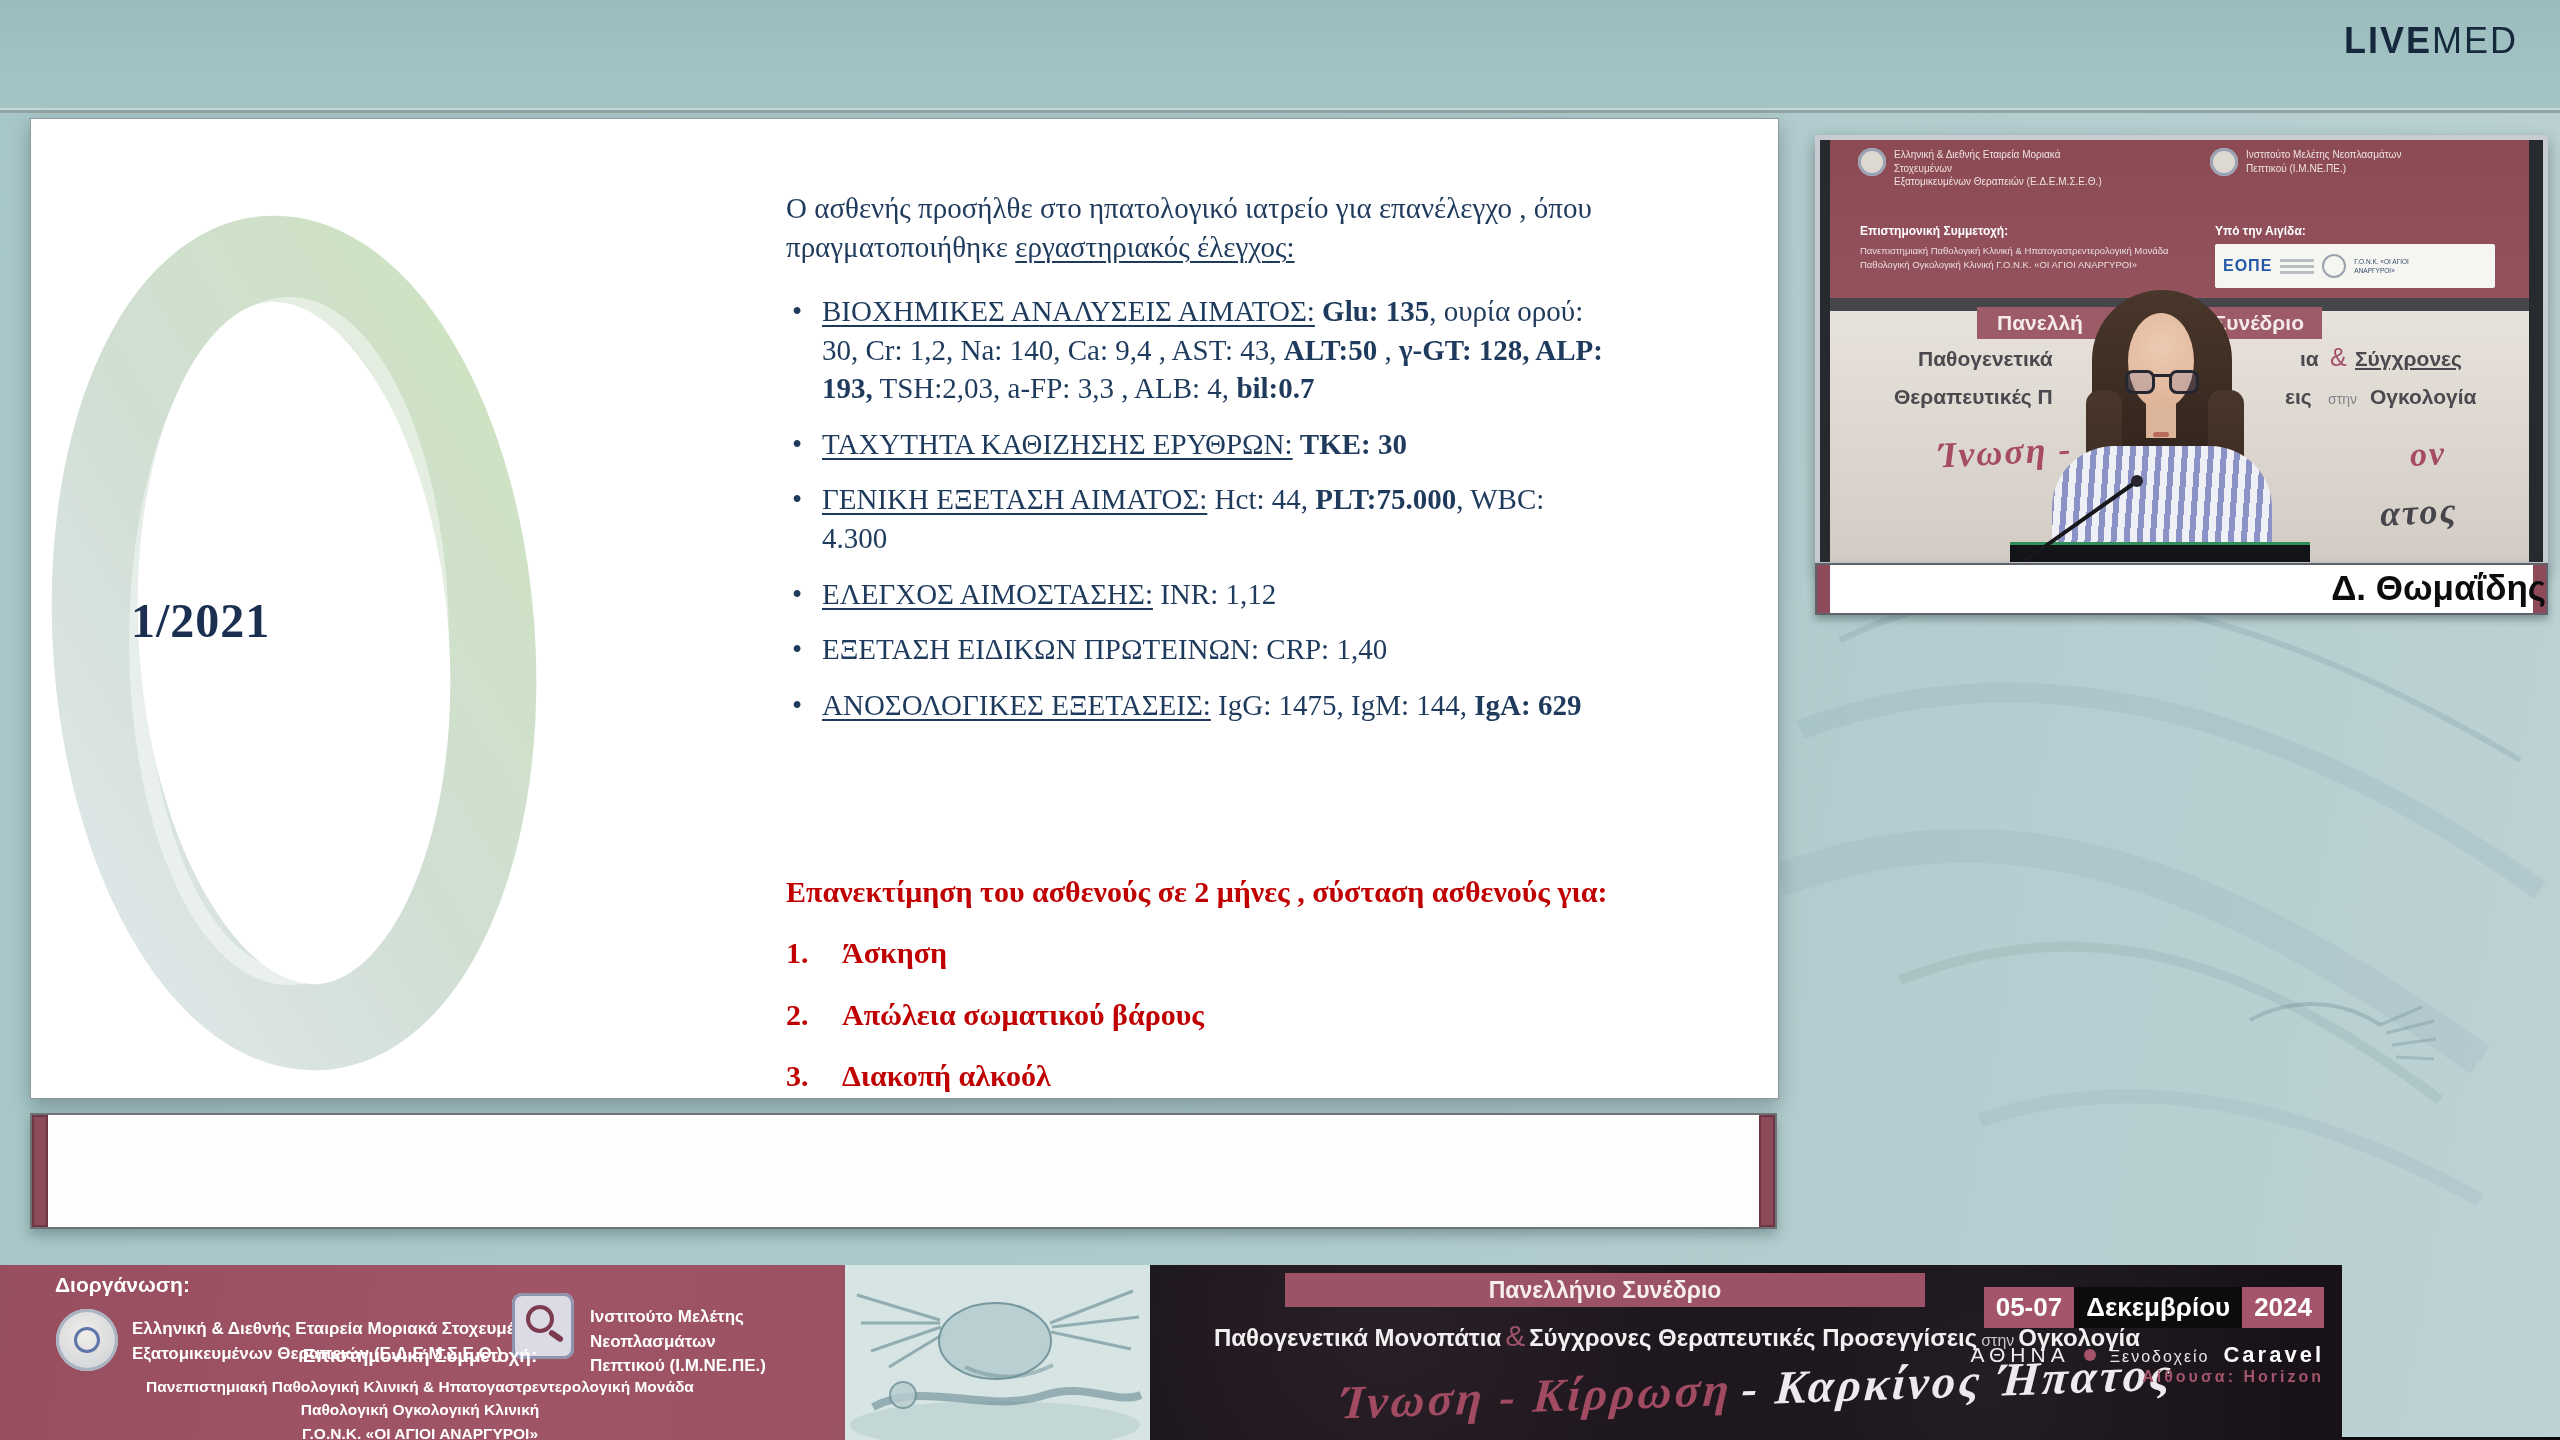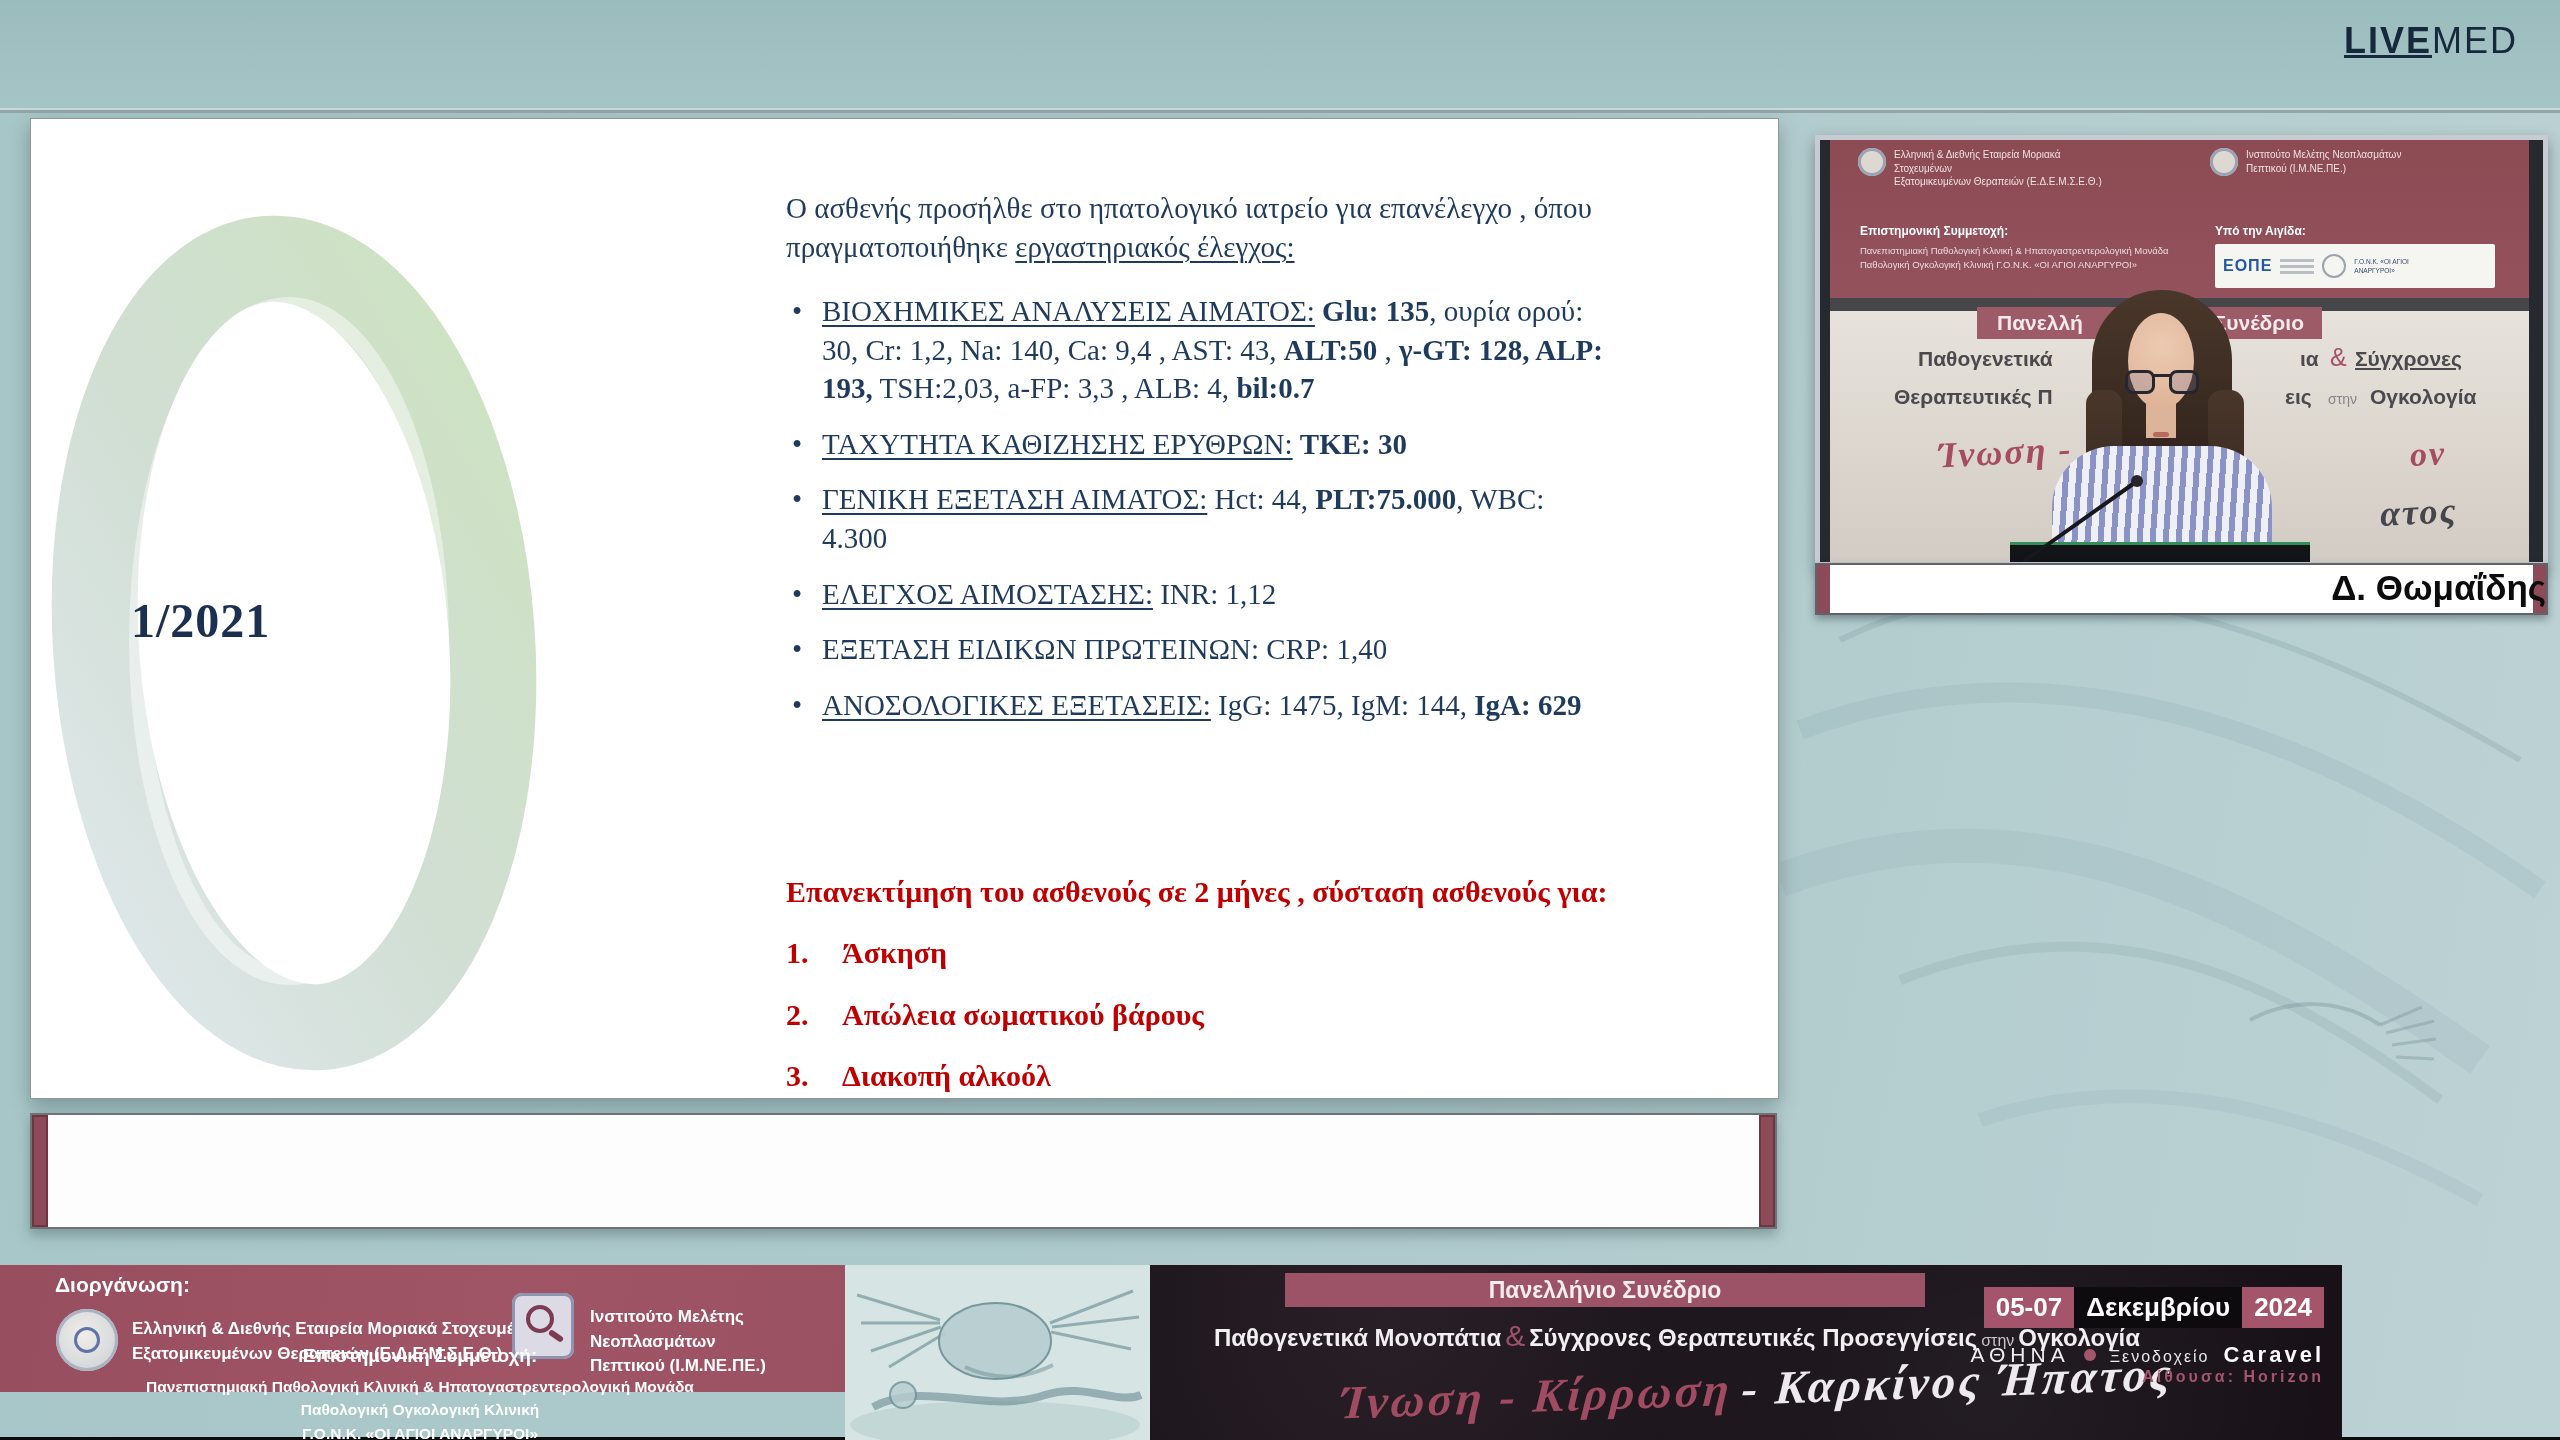--- a/index.html
+++ b/index.html
@@ -5,21 +5,21 @@
   html,body{margin:0;padding:0;background:#88a5a8;}
   #stage{position:relative;width:2560px;height:1440px;overflow:hidden;
          background:linear-gradient(100deg,#a7c6c7 0%,#aecacc 55%,#bdd2d5 100%);
          font-family:"Liberation Sans","DejaVu Sans",sans-serif;}
   .abs{position:absolute;}
   
   .top-strip{left:0;top:0;width:2560px;height:113px;
      background:linear-gradient(180deg,#9bbcbd,#a6c5c6);
      box-shadow:inset 0 -3px 0 rgba(110,120,122,.55), inset 0 -5px 0 rgba(230,240,240,.5);}
   .brand{right:42px;top:20px;font-size:36px;letter-spacing:2px;color:#16283c;}
-  .brand .b1{font-weight:bold;text-decoration:underline;}
+  .brand .b1{font-weight:bold;}
   
   .sketch-svg{left:1780px;top:120px;}
   
   .slide{left:30px;top:118px;width:1747px;height:979px;background:#ffffff;
      border:1px solid #8f989b;box-shadow:0 8px 18px rgba(40,60,62,.35);}
   .ring-svg{left:8px;top:92px;}
   .slide-date{left:100px;top:474px;font-family:"Liberation Serif","DejaVu Serif",serif;
      font-size:48px;font-weight:bold;color:#1b3050;letter-spacing:1px;}
   .text-col{left:755px;top:70px;width:820px;color:#1e3a5c;
      font-family:"Liberation Serif","DejaVu Serif",serif;font-size:29px;line-height:1.33;}
@@ -94,21 +94,21 @@
      border-top:3px solid #2f9059;}
   .mic-svg{position:absolute;left:195px;top:330px;}
   
   .plate{left:1815px;top:563px;width:733px;height:52px;background:#ffffff;border:2px solid #60646a;
      box-sizing:border-box;box-shadow:0 4px 8px rgba(30,40,45,.4);}
   .plate .cap{position:absolute;top:0;width:13px;height:48px;background:#8d4a58;}
   .plate .capL{left:0;} .plate .capR{right:0;}
   .plate .nm{position:absolute;left:0;right:0;top:3px;text-align:right;font-size:35px;font-weight:bold;color:#0c0c0c;}
   
   .footer{left:0;top:1265px;width:2560px;height:175px;border-bottom:3px solid #0c0c0e;box-sizing:border-box;}
-  .f-left{position:absolute;left:0;top:0;width:845px;height:127px;
+  .f-left{position:absolute;left:0;top:0;width:845px;height:175px;
      background:linear-gradient(100deg,#974e5f,#a05566 60%,#9a5162);color:#fff;}
   .f-org-label{position:absolute;left:55px;top:8px;font-size:21px;font-weight:bold;}
   .f-logo1{position:absolute;left:56px;top:44px;width:62px;height:62px;border-radius:50%;
      background:radial-gradient(circle at 45% 40%,#f0eeea,#c9cdd3);box-shadow:inset 0 0 0 3px #aab3c2;}
   .f-logo1::after{content:"";position:absolute;left:18px;top:18px;width:26px;height:26px;border-radius:50%;
      border:3px solid #5f74a8;box-sizing:border-box;}
   .f-org1-t{position:absolute;left:132px;top:52px;font-size:17px;font-weight:bold;line-height:1.45;}
   .f-logo2{position:absolute;left:512px;top:28px;width:62px;height:66px;border-radius:10px;
      background:#dcdae4;box-shadow:inset 0 0 0 3px #8e94ad;}
   .f-logo2::after{content:"";position:absolute;left:14px;top:12px;width:28px;height:28px;border-radius:50%;

